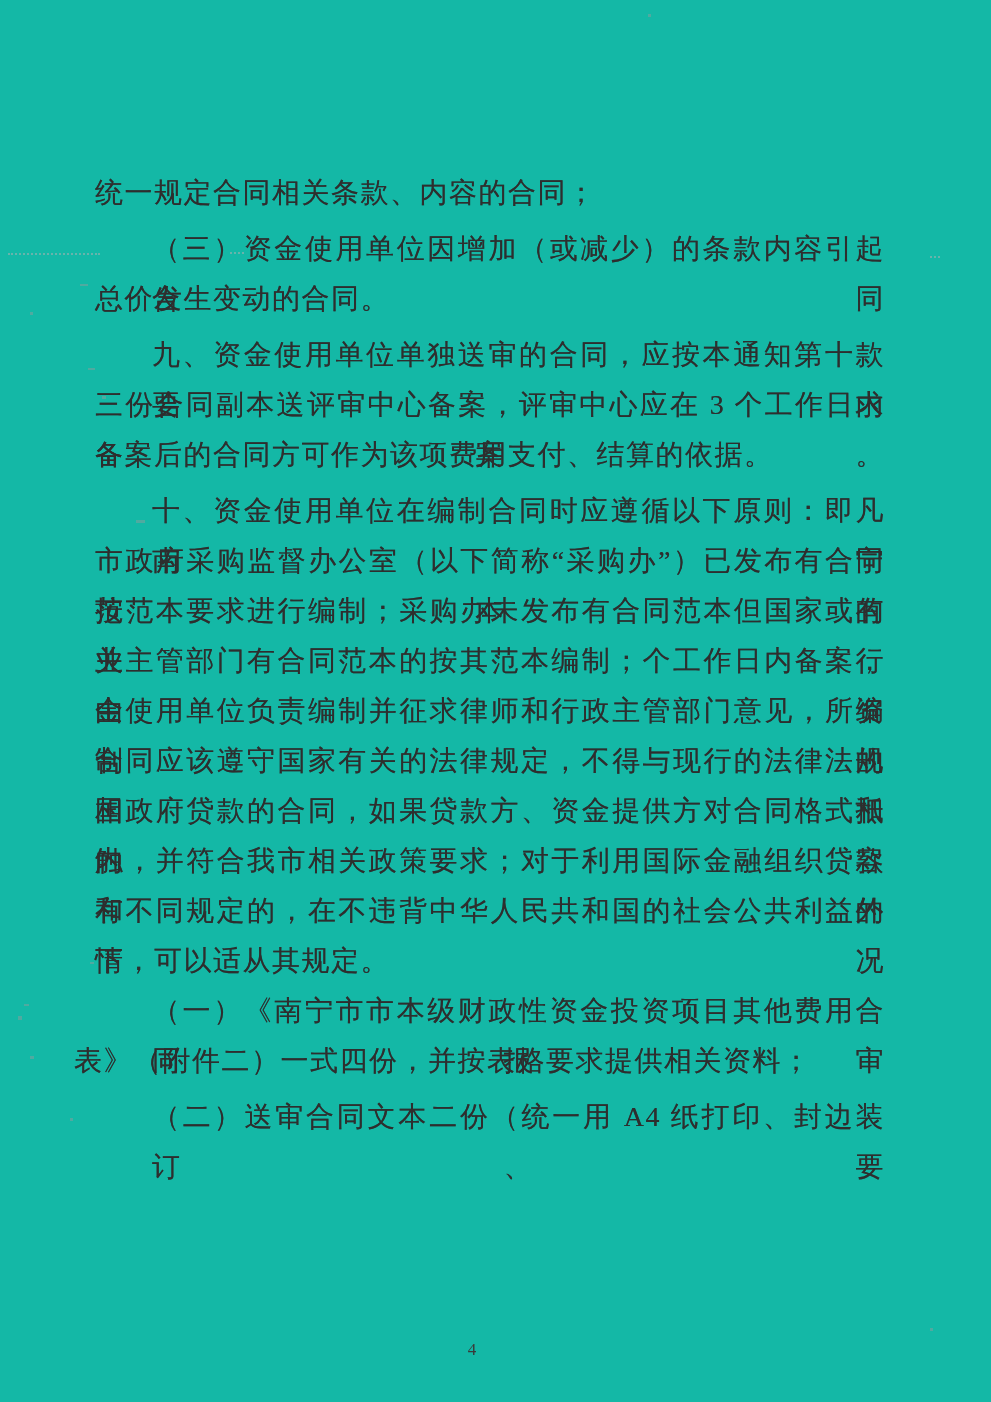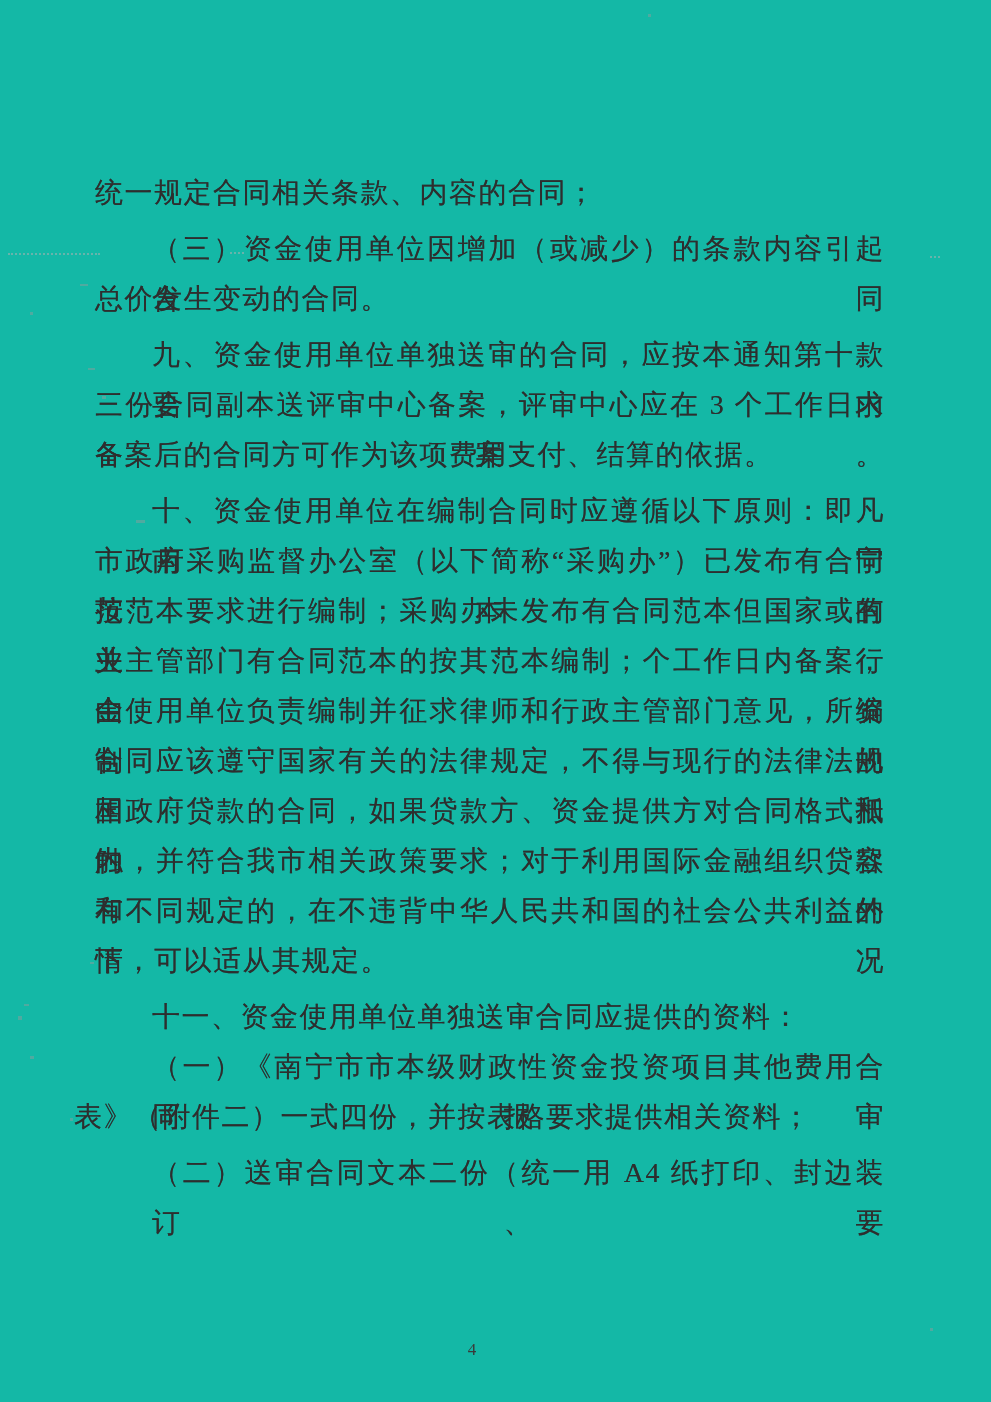--- a/index.html
+++ b/index.html
@@ -78,21 +78,20 @@
       <div class="line indent justify gap">十、资金使用单位在编制合同时应遵循以下原则：即凡南宁</div>
       <div class="line justify">市政府采购监督办公室（以下简称“采购办”）已发布有合同范本的</div>
       <div class="line justify">按范本要求进行编制；采购办未发布有合同范本但国家或有关行</div>
       <div class="line justify">业主管部门有合同范本的按其范本编制；个工作日内备案，由资</div>
       <div class="line justify">金使用单位负责编制并征求律师和行政主管部门意见，所编制的</div>
       <div class="line justify">合同应该遵守国家有关的法律规定，不得与现行的法律法规相抵</div>
       <div class="line justify">国政府贷款的合同，如果贷款方、资金提供方对合同格式和内容</div>
       <div class="line justify">触，并符合我市相关政策要求；对于利用国际金融组织贷款和外</div>
       <div class="line justify">有不同规定的，在不违背中华人民共和国的社会公共利益的情况</div>
       <div class="line">下，可以适从其规定。</div>
-      <div class="line indent gap">十一、资金使用单位单独送审合同应提供的资料：</div>
       <div class="line indent justify">（一）《南宁市市本级财政性资金投资项目其他费用合同报审</div>
       <div class="line hang">表》（附件二）一式四份，并按表格要求提供相关资料；</div>
       <div class="line indent justify gap">（二）送审合同文本二份（统一用 A4 纸打印、封边装订、要</div>
     </div>
 
   <div class="page-number">4</div>
 
   <div class="noise dots" style="left:8px; top:253px; width:92px; height:2px;"></div>
   <div class="noise dots" style="left:230px; top:252px; width:14px; height:2px;"></div>
   <div class="noise dots" style="left:930px; top:256px; width:10px; height:2px;"></div>

